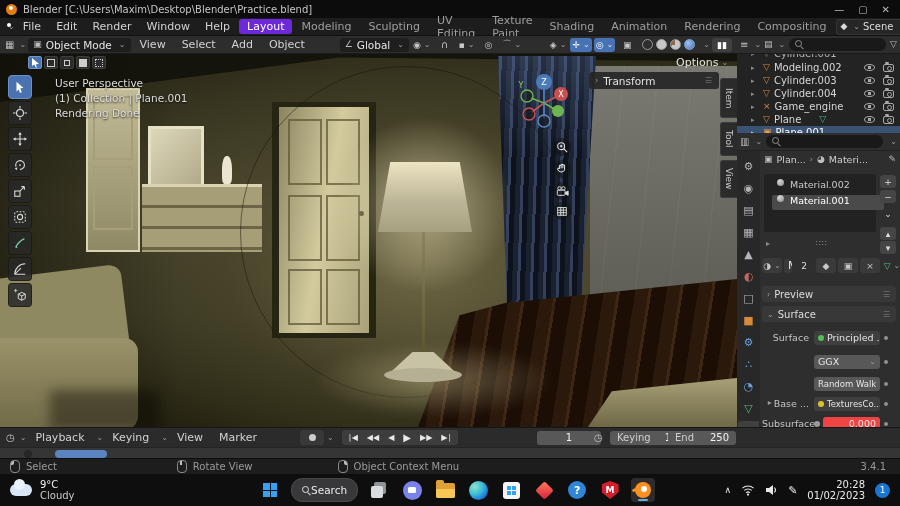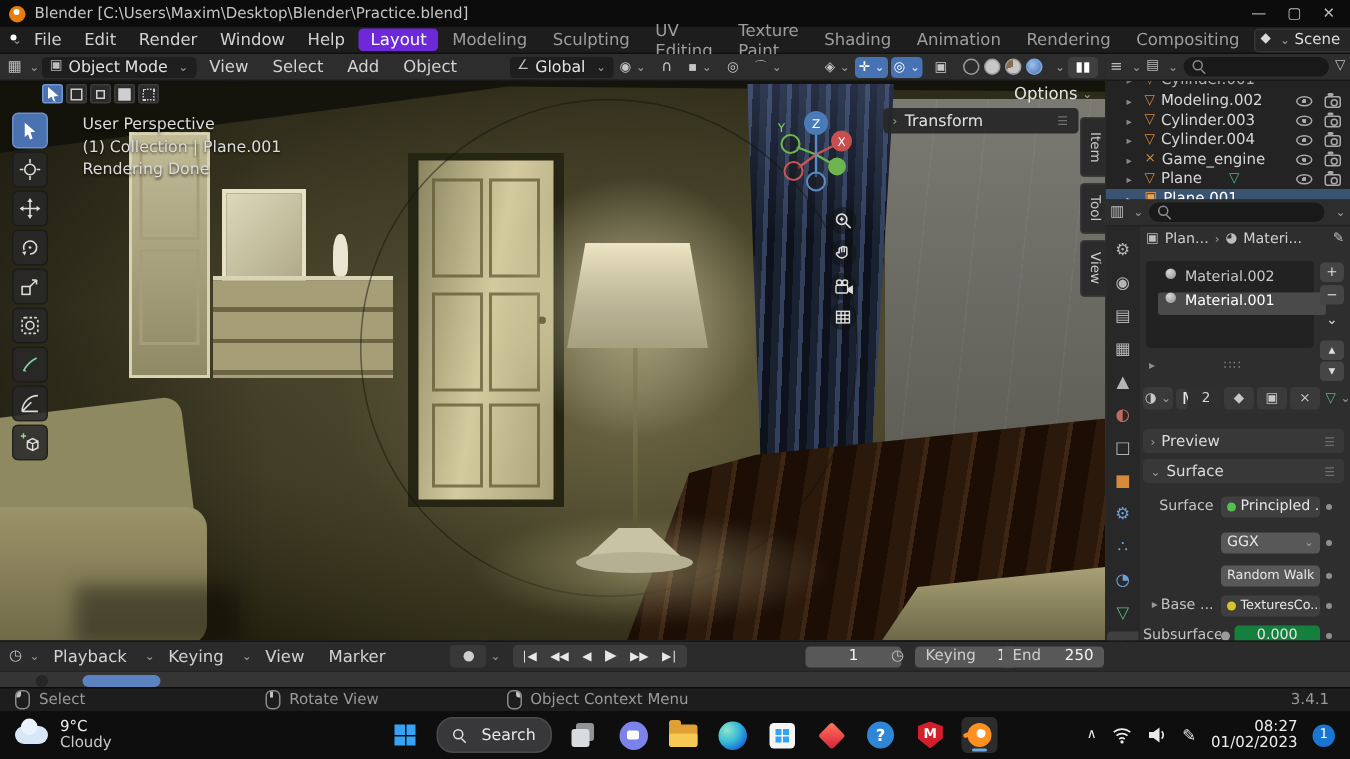--- a/index.html
+++ b/index.html
@@ -44,21 +44,21 @@
   .props{left:737px;top:133px;width:163px;height:325px;background:#2e2e2e;overflow:hidden}
   .props-tabs{position:absolute;left:0;top:18px;width:23px;height:307px;background:#282828;display:flex;flex-direction:column;align-items:center;padding-top:6px;box-sizing:border-box;gap:3px}
   .ptab{width:21px;height:19px;display:flex;align-items:center;justify-content:center;font-size:11px;color:#b5b5b5;border-radius:3px 0 0 3px}
   .ptab.active{background:#3f3f3f}
   .pcontent{position:absolute;left:23px;top:18px;width:140px;height:307px}
   .panelhdr{position:absolute;left:2px;width:134px;height:16px;background:#383838;border-radius:3px;display:flex;align-items:center;gap:4px;padding:0 5px;box-sizing:border-box;font-size:10px;color:#dcdcdc}
   .grip{margin-left:auto;color:#6e6e6e;font-size:8px;letter-spacing:1px}
   .prow{position:absolute;height:15px;display:flex;align-items:center;font-size:9.5px}
   .plabel{width:52px;text-align:right;color:#c3c3c3;padding-right:5px;box-sizing:border-box;white-space:nowrap;overflow:hidden}
   .pwidget{width:66px;height:14px;background:#3f3f3f;border-radius:3px;display:flex;align-items:center;gap:3px;padding:0 4px;box-sizing:border-box;color:#e6e6e6;white-space:nowrap;overflow:hidden}
-  .pwidget.light{background:#15803d;justify-content:center}
+  .pwidget.light{background:#ef4444;justify-content:flex-end}
   .pwidget.drop{background:#585858;justify-content:space-between}
   .cdot{width:6px;height:6px;border-radius:50%;flex:none}
   .keydot{width:4px;height:4px;border-radius:50%;background:#8f8f8f;margin-left:4px}
   .sbtn{position:absolute;left:120px;width:16px;height:13px;background:#454545;border-radius:3px;display:flex;align-items:center;justify-content:center;color:#ddd;font-size:9px}
   .slotrow{position:absolute;left:12px;width:112px;height:15px;display:flex;align-items:flex-start;gap:6px;padding-left:5px;box-sizing:border-box;font-size:9.5px;color:#c9c9c9}
   .slotrow.sel{background:#4a4a4a;border-radius:2px;color:#fff}
   .slotdot{width:7px;height:7px;border-radius:50%;background:radial-gradient(circle at 35% 30%,#d9d9d9,#8a8a8a)}
   
   .timeline{left:0;top:427px;width:900px;height:31px;background:#2b2b2b;border-top:1px solid #171717}
   .tl-header{position:absolute;left:0;top:0;width:900px;height:19px;display:flex;align-items:center;padding:0 6px;box-sizing:border-box;gap:2px}
@@ -73,21 +73,21 @@
   .mouse.left::before{left:0;border-radius:3px 0 2px 0}
   .mouse.mid::before{left:2.5px;width:2px}
   .mouse.right::before{right:0;border-radius:0 3px 0 2px}
   
   .taskbar{left:0;top:474px;width:900px;height:32px;background:#0e0e0e;display:flex;align-items:center}
   .cloud{width:22px;height:12px;background:#d7e7f8;border-radius:7px;position:relative}
   .cloud::before{content:"";position:absolute;left:4px;top:-5px;width:11px;height:11px;border-radius:50%;background:#eaf3fc}
   .tk-time{text-align:right;font-size:10px;color:#ececec;line-height:11px}
   .winlogo{width:14px;height:14px;display:grid;grid-template-columns:6.5px 6.5px;grid-template-rows:6.5px 6.5px;gap:1px}
   .winlogo i{background:#36a2f5}
-  .tk-search{display:flex;align-items:center;gap:10px;background:#38383a;border:1px solid #4a4a4c;border-radius:11px;height:22px;padding:0 10px;color:#e9e9e9;font-size:10.5px}
+  .tk-search{display:flex;align-items:center;gap:0;background:#38383a;border:1px solid #4a4a4c;border-radius:11px;height:22px;padding:0 10px;color:#e9e9e9;font-size:10.5px}
   .tkicon{width:24px;height:24px;display:flex;align-items:center;justify-content:center;flex:none}
   
   .scene{left:0;top:54px;width:737px;height:373px;overflow:hidden;
      background:radial-gradient(ellipse 430px 310px at 420px 210px,#6d6644 0%,#55503168 45%,#35321e00 78%),linear-gradient(180deg,#2c2a18 0%,#45412a 40%,#3a3722 70%,#23210f 100%)}
   .toolcol{left:8px;top:75px;display:flex;flex-direction:column;gap:2px}
   .tool{width:24px;height:24px;border-radius:4px;background:rgba(40,40,40,.85);border:1px solid rgba(20,20,20,.6);display:flex;align-items:center;justify-content:center;box-sizing:border-box}
   .tool.active{background:#4a72b0;border-color:#6c8fc9}
   .vtab{position:absolute;left:720px;width:17px;background:#2b2b2b;border:1px solid #3a3a3a;border-right:none;border-radius:3px 0 0 3px;color:#c9c9c9;font-size:9px;writing-mode:vertical-rl;display:flex;align-items:center;justify-content:center;box-sizing:border-box}
   .navbtn{position:absolute;left:553px;width:18px;height:18px;border-radius:50%;background:rgba(15,15,15,.5);display:flex;align-items:center;justify-content:center}
   .modebtn{width:14px;height:13px;border-radius:2px;background:#2b2b2b;border:1px solid #3d3d3d;box-sizing:border-box;display:flex;align-items:center;justify-content:center}
@@ -727,21 +727,21 @@
       <svg width="14" height="12" viewBox="0 0 14 13">
           <path d="M1 4.5a9 9 0 0 1 12 0M3 7a6 6 0 0 1 8 0M5 9.5a3 3 0 0 1 4 0" stroke="#e8e8e8" fill="none" stroke-width="1.2"></path>
           <circle cx="7" cy="11.5" r="1.2" fill="#e8e8e8"></circle>
         </svg>
       <svg width="13" height="12" viewBox="0 0 13 12">
           <path d="M1 4h3l4-3v10L4 8H1z" fill="#e8e8e8"></path>
           <path d="M9.5 3.5a4 4 0 0 1 0 5" stroke="#e8e8e8" fill="none" stroke-width="1.1"></path>
         </svg>
       <span style="color:#e8e8e8;font-size:11px">✎</span>
       <span class="tk-time">
-        <div>08:27</div>
+        <div>20:28</div>
         <div>01/02/2023</div>
       </span>
       <span style="width:15px;height:15px;border-radius:50%;background:#1976d2;color:#fff;font-size:9px;display:flex;align-items:center;justify-content:center">
           <span>1</span>
         </span>
     </span>
   </div>
 
 </div>
 

